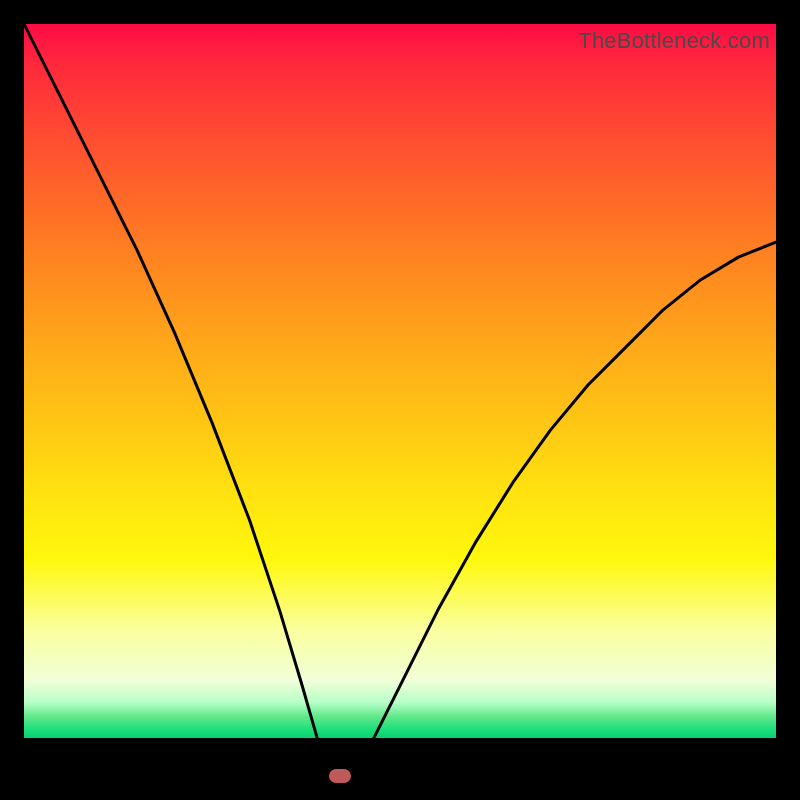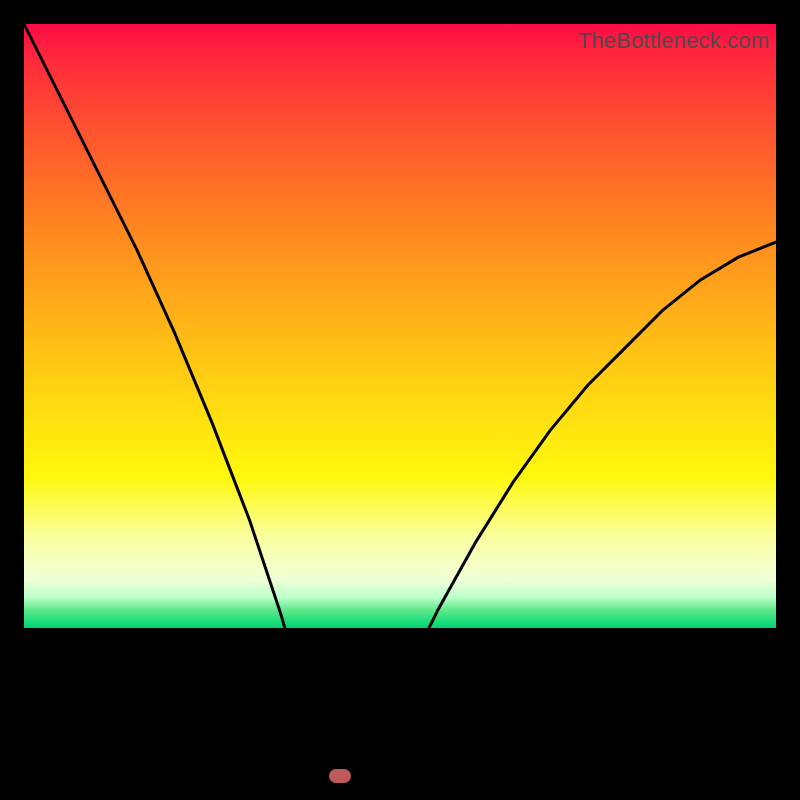--- a/index.html
+++ b/index.html
@@ -15,21 +15,21 @@
     position: relative;
     width: 800px;
     height: 800px;
     background: #000;
   }
   .plot-area {
     position: absolute;
     left: 24px;
     top: 24px;
     width: 752px;
-    height: 604px;
+    height: 714px;
     
     background: linear-gradient(to bottom,
       #ff0b45 0%,
       #ff2a3b 6%,
       #ff4a32 15%,
       #ff6a28 25%,
       #ff8a1f 35%,
       #ffa81a 45%,
       #ffc414 55%,
       #ffe010 65%,

